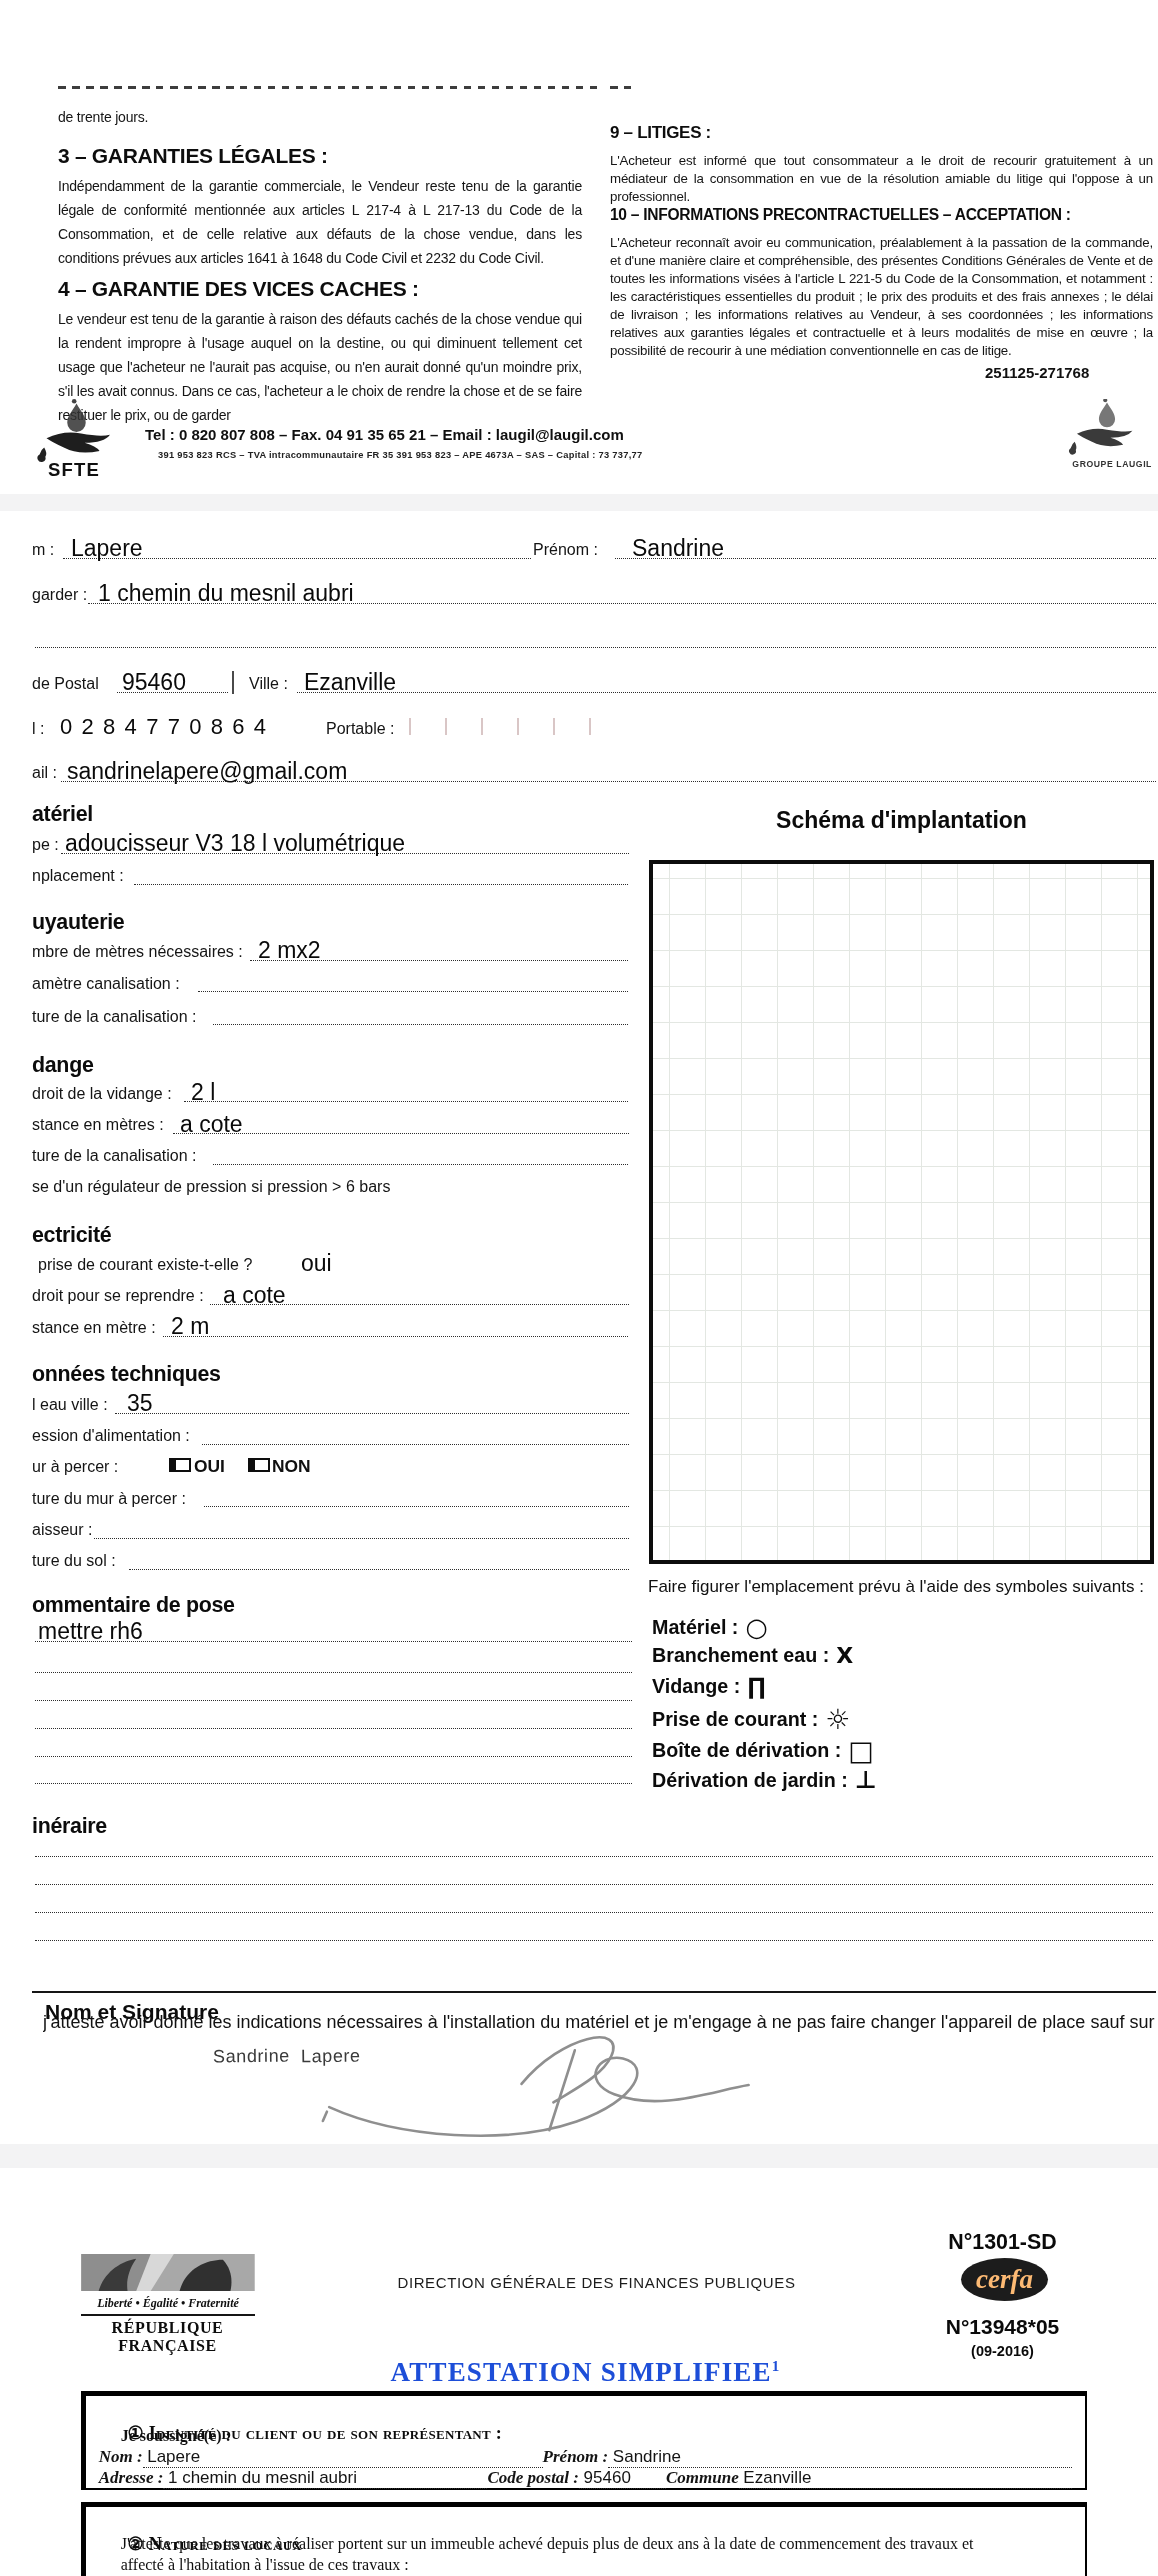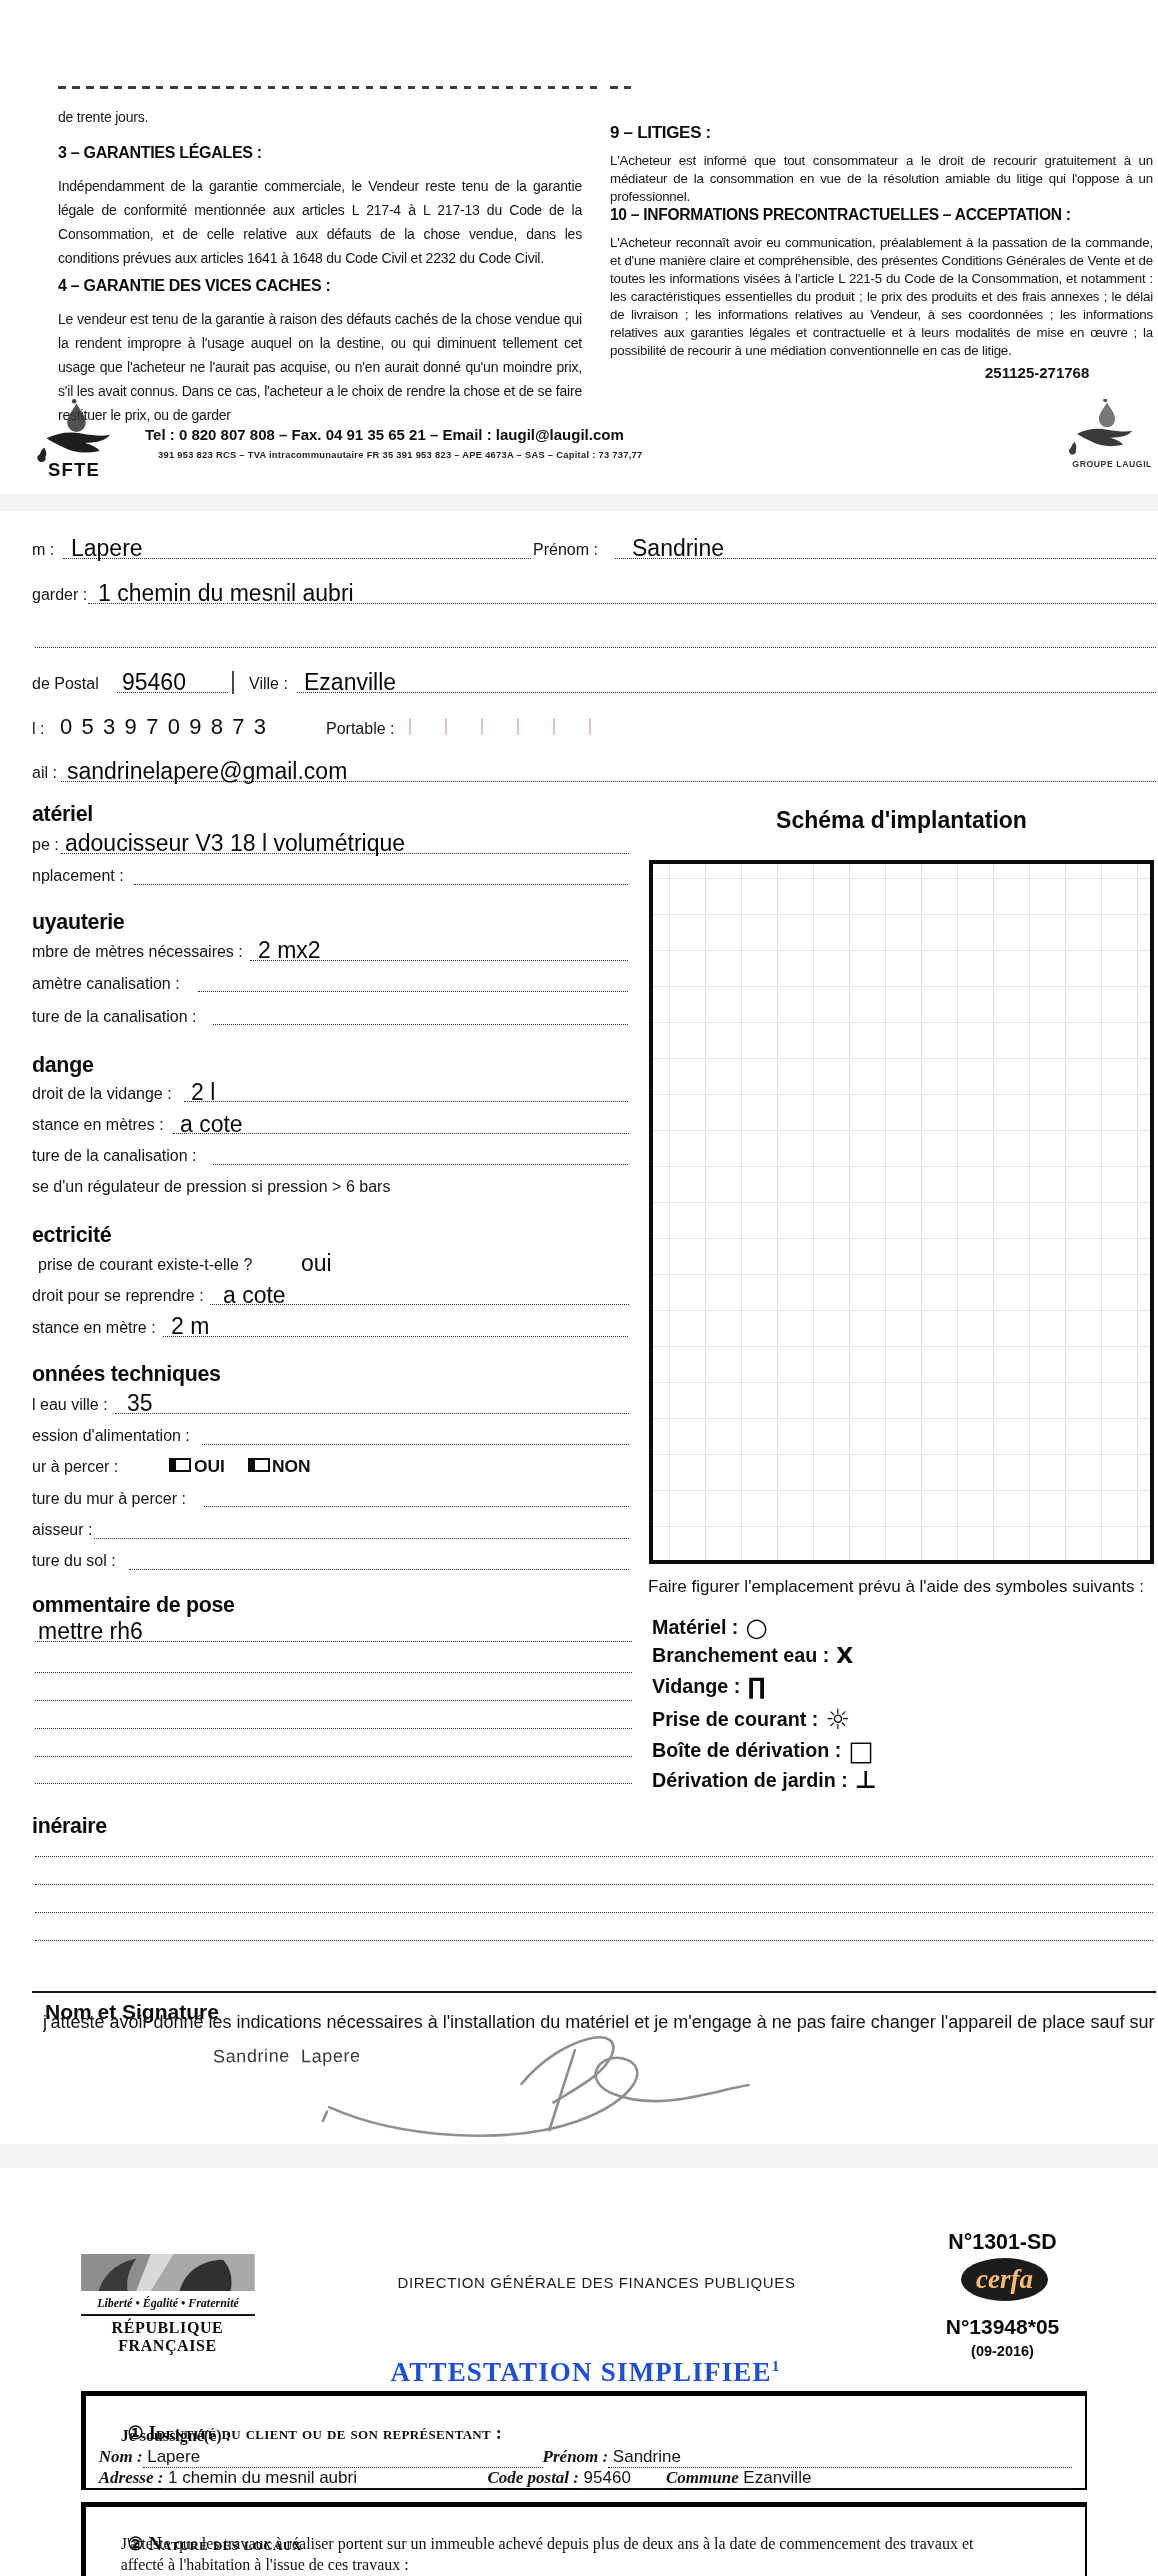--- a/index.html
+++ b/index.html
@@ -1,20 +1,20 @@
 <!DOCTYPE html>
 <html style="font-size:9.3px"><head>
 <meta charset="utf-8">
 <style>
   html,body{margin:0;padding:0;background:#fff;}
   #page{position:relative;width:1159px;height:2576px;background:#ffffff;overflow:hidden;
         font-family:"Liberation Sans",sans-serif;color:#141414;}
   .abs{position:absolute;}
   
-  .cgv-h{position:absolute;font-weight:900;font-size:16px;letter-spacing:-0.3px;color:#0d0d0d;white-space:pre;}
+  .cgv-h{position:absolute;font-weight:900;font-size:21px;letter-spacing:-0.3px;color:#0d0d0d;white-space:pre;}
   .cgv-p{position:absolute;text-align:justify;color:#151515;}
   .cgv-left{font-size:14px;line-height:24px;letter-spacing:-0.2px;}
   .cgv-right{font-size:13.3px;line-height:18px;letter-spacing:-0.2px;}
   .ref{position:absolute;font-weight:700;font-size:15px;color:#111;}
   .dash{position:absolute;height:2.9px;background:repeating-linear-gradient(90deg,#3d3d3d 0 7.5px,transparent 7.5px 14px);}
   
   .vline{position:absolute;font-weight:700;color:#101010;white-space:pre;}
   .band{position:absolute;left:0;width:1159px;background:#f3f3f4;}
   
   .lb{position:absolute;font-size:16px;color:#141414;white-space:pre;}
@@ -115,21 +115,21 @@
 
   <span class="lb" style="left:32px;top:675px;">de Postal</span>
   <div class="dl" style="left:117px;top:692px;width:111px;"></div>
   <span class="v" style="left:122px;top:669px;">95460</span>
   <div class="vbar" style="left:232px;top:671px;"></div>
   <span class="lb" style="left:249px;top:675px;">Ville :</span>
   <div class="dl" style="left:297px;top:692px;width:859px;"></div>
   <span class="v" style="left:304px;top:669px;">Ezanville</span>
 
   <span class="lb" style="left:32px;top:720px;">l :</span>
-  <span class="v telv" style="left:60px;top:714px;font-size:22px;">0539709873</span>
+  <span class="v telv" style="left:60px;top:714px;font-size:22px;">0284770864</span>
   <span class="lb" style="left:326px;top:720px;">Portable :</span>
   <div class="tick" style="left:409px;top:718px;"></div>
   <div class="tick" style="left:445px;top:718px;"></div>
   <div class="tick" style="left:481px;top:718px;"></div>
   <div class="tick" style="left:517px;top:718px;"></div>
   <div class="tick" style="left:553px;top:718px;"></div>
   <div class="tick" style="left:589px;top:718px;"></div>
 
   <span class="lb" style="left:32px;top:764px;">ail :</span>
   <div class="dl" style="left:61px;top:781px;width:1095px;"></div>

